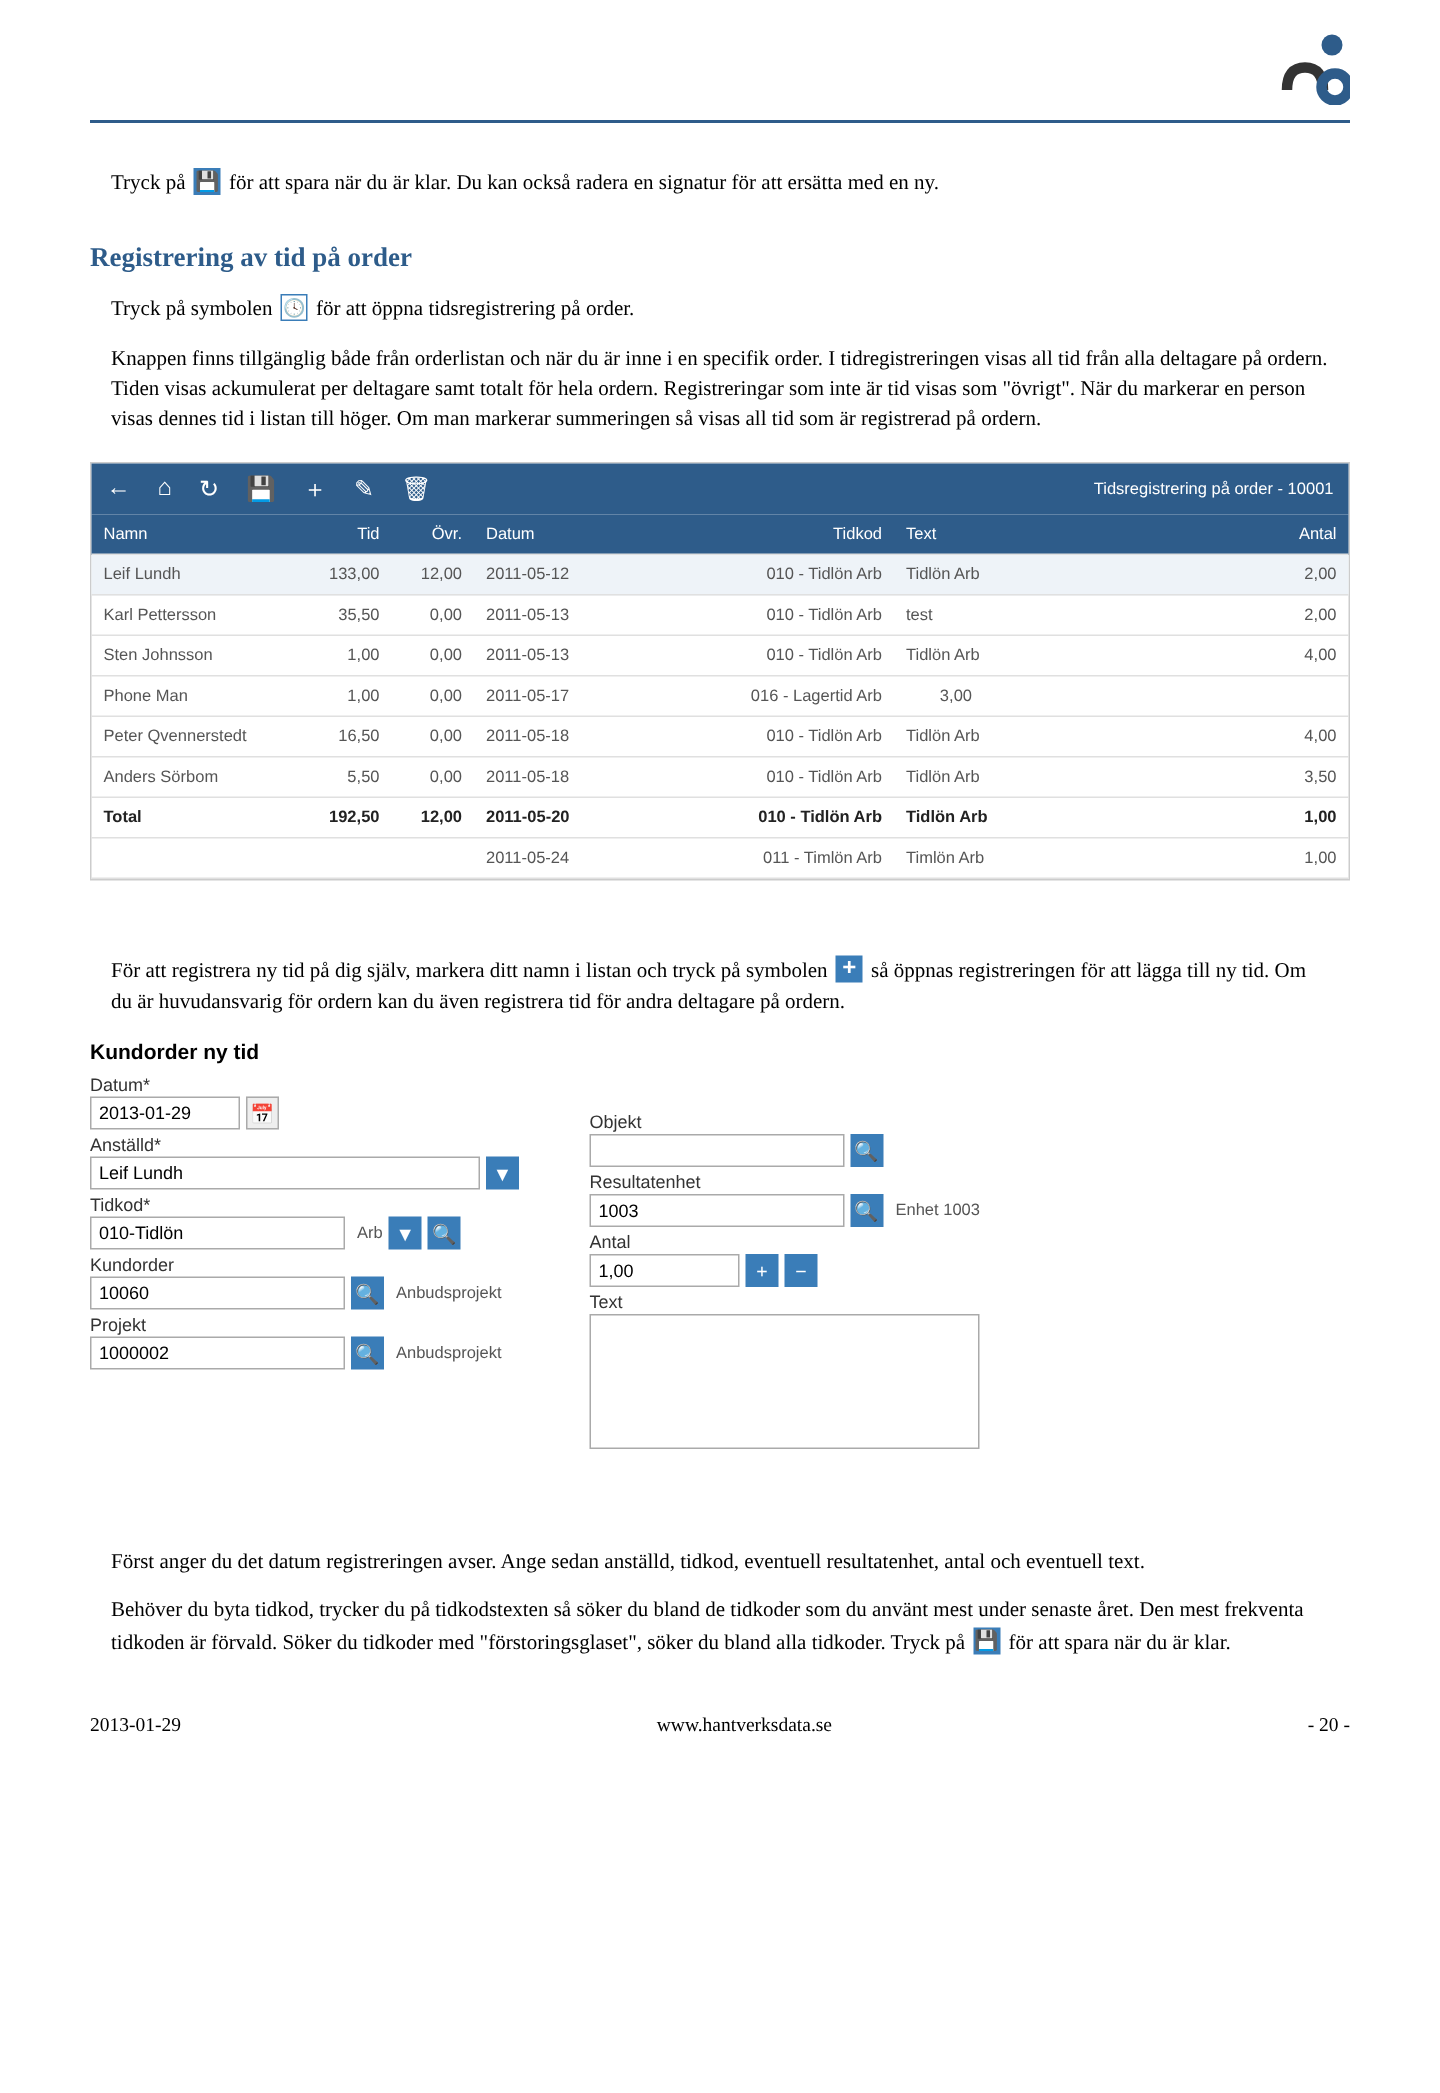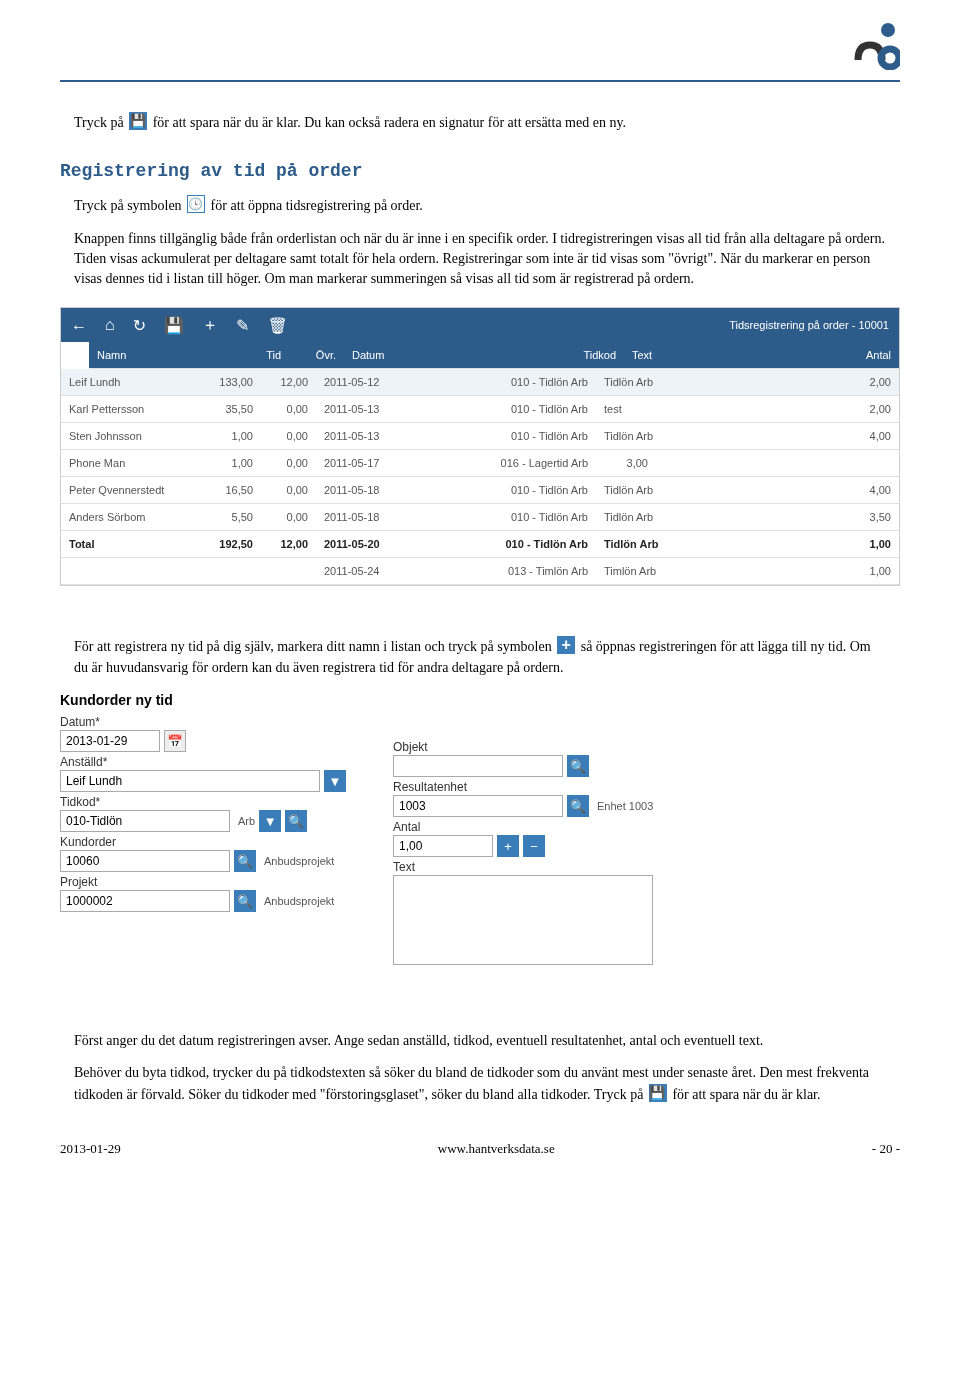--- a/index.html
+++ b/index.html
@@ -20,21 +20,21 @@
     width: 50px;
     height: 50px;
   }
   hr.topline {
     border: none;
     border-top: 2px solid #2e5c8a;
     margin: 50px 0 30px 0;
   }
   .para { margin: 12px 14px; line-height: 1.45; }
   h2 {
-    font-family: Liberation Mono, monospace;
+    font-family: Liberation Serif, serif;
     font-size: 18px;
     color: #2e5c8a;
     margin: 28px 0 14px 0;
     font-weight: bold;
   }
   .inline-icon {
     display: inline-block;
     width: 18px;
     height: 18px;
     vertical-align: text-bottom;
@@ -63,21 +63,20 @@
   .toolbar-left { display: flex; gap: 18px; align-items: center; }
   .toolbar-left .tb-icon { font-size: 16px; cursor: pointer; }
   .table-header, .table-row {
     display: flex;
     border-bottom: 1px solid #e0e0e0;
   }
   .table-header {
     background: #2e5c8a;
     color: #fff;
     font-size: 11px;
-    margin-left: 28px;
   }
   .table-header .cell, .table-row .cell {
     padding: 7px 8px;
     overflow: hidden;
     white-space: nowrap;
   }
   .table-row.selected { background: #eef3f8; }
   .col-namn { width: 140px; }
   .col-tid { width: 60px; text-align: right; }
   .col-ovr { width: 55px; text-align: right; }
@@ -240,21 +239,21 @@
         <div class="cell col-datum">2011-05-20</div>
         <div class="cell col-tidkod">010 - Tidlön Arb</div>
         <div class="cell col-text">Tidlön Arb</div>
         <div class="cell col-antal">1,00</div>
       </div>
       <div class="table-row">
         <div class="cell col-namn"></div>
         <div class="cell col-tid"></div>
         <div class="cell col-ovr"></div>
         <div class="cell col-datum">2011-05-24</div>
-        <div class="cell col-tidkod">013 - Timlön Arb</div>
+        <div class="cell col-tidkod">011 - Timlön Arb</div>
         <div class="cell col-text">Timlön Arb</div>
         <div class="cell col-antal">1,00</div>
       </div>
     </div>
 </div>
 
 <p class="para">
   <span>För att registrera ny tid på dig själv, markera ditt namn i listan och tryck på symbolen </span>
   <span class="inline-icon icon-plus">+</span>
   <span> så öppnas registreringen för att lägga till ny tid. Om du är huvudansvarig för ordern kan du även registrera tid för andra deltagare på ordern.</span>

